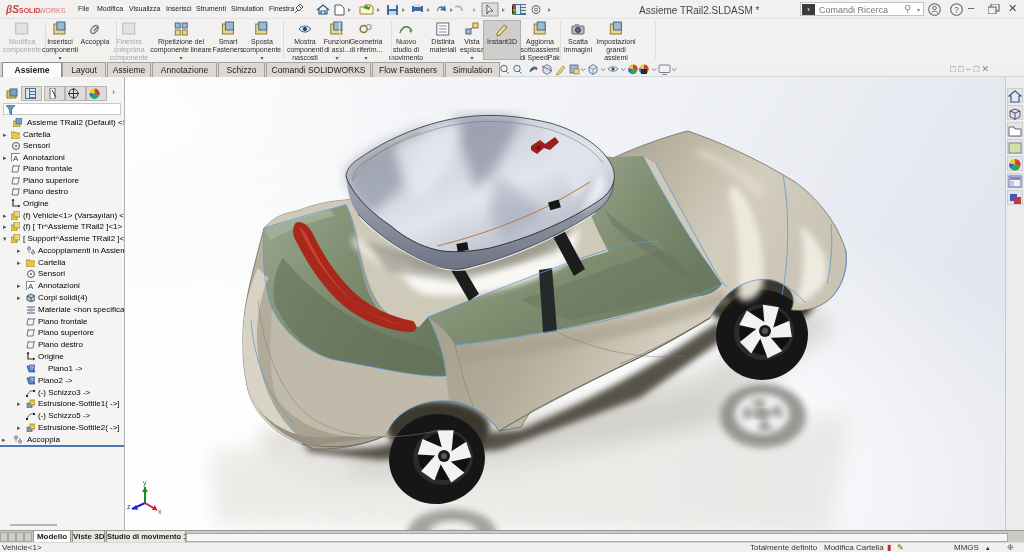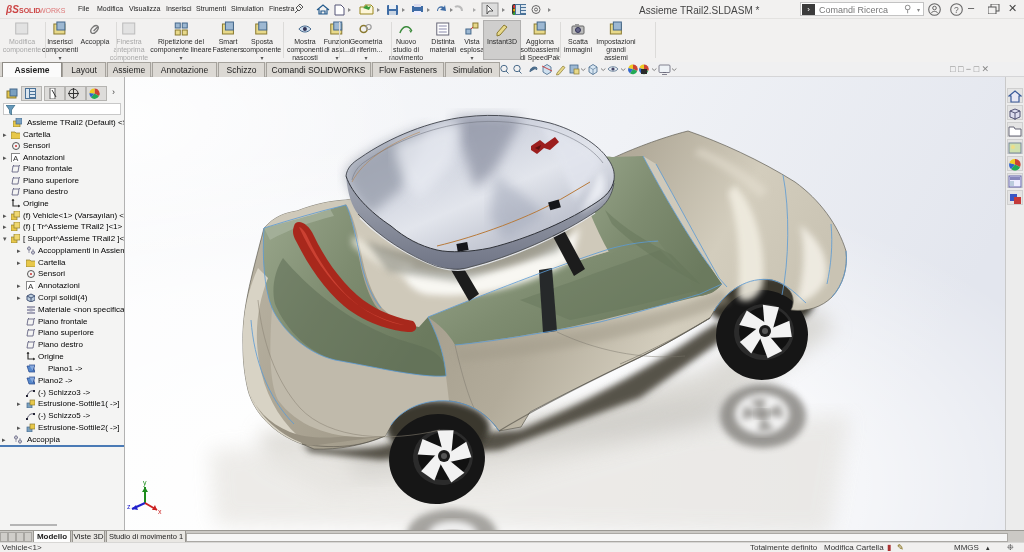--- a/index.html
+++ b/index.html
@@ -20,21 +20,21 @@
 .fmtabs{position:absolute;left:0;top:9px;width:124px;height:15px;}
 .fmtab{position:absolute;top:0;width:21px;height:15px;background:#dddcda;border:1px solid #b5b4b1;}
 .fmfilter{position:absolute;left:3px;top:26px;width:118px;height:12px;background:#fff;border:1px solid #c8c8c8;}
 .trow{position:absolute;left:0;width:124px;height:11px;white-space:nowrap;overflow:hidden;}
 .trow .ar{position:absolute;top:2px;font-size:7px;color:#555;}
 .trow .tx{position:absolute;top:0;font-size:8px;line-height:11px;color:#000;}
 .tic{position:absolute;top:1px;width:9px;height:9px;}
 #taskpane{position:absolute;left:1005px;top:77px;width:19px;height:453px;background:#ececec;border-left:1px solid #c9c9c9;z-index:10;}
 .tpic{position:absolute;left:1px;width:16px;height:15px;background:#e4e4e4;border:1px solid #cfcfcf;}
 #motionrow{position:absolute;left:0;top:530px;width:1024px;height:12px;background:#cbc9c5;border-top:1px solid #9a9893;z-index:20;}
-.mtab{position:absolute;top:0;height:12px;background:#e9e7e3;border:1px solid #98958f;border-top:none;font-size:8px;line-height:11px;text-align:center;color:#222;white-space:nowrap;overflow:hidden;}
+.mtab{position:absolute;top:0;height:12px;background:#e9e7e3;border:1px solid #98958f;border-top:none;font-size:8px;line-height:11px;text-align:center;color:#222;white-space:nowrap;overflow:hidden;font-weight:bold;}
 .mtab.act{background:#fcfcfc;font-weight:bold;}
 #statusbar{position:absolute;left:0;top:542px;width:1024px;height:10px;background:#f1f0ef;border-top:1px solid #d8d7d5;font-size:8px;color:#333;z-index:20;}
 .stx{position:absolute;top:0;line-height:10px;}
 </style></head>
 <body>
 
 <svg id="vpsvg" width="1024" height="552" viewBox="0 0 1024 552">
 <defs>
 <linearGradient id="vbg" x1="0" y1="0" x2="1" y2="0.25">
  <stop offset="0" stop-color="#fbfbfc"></stop>

